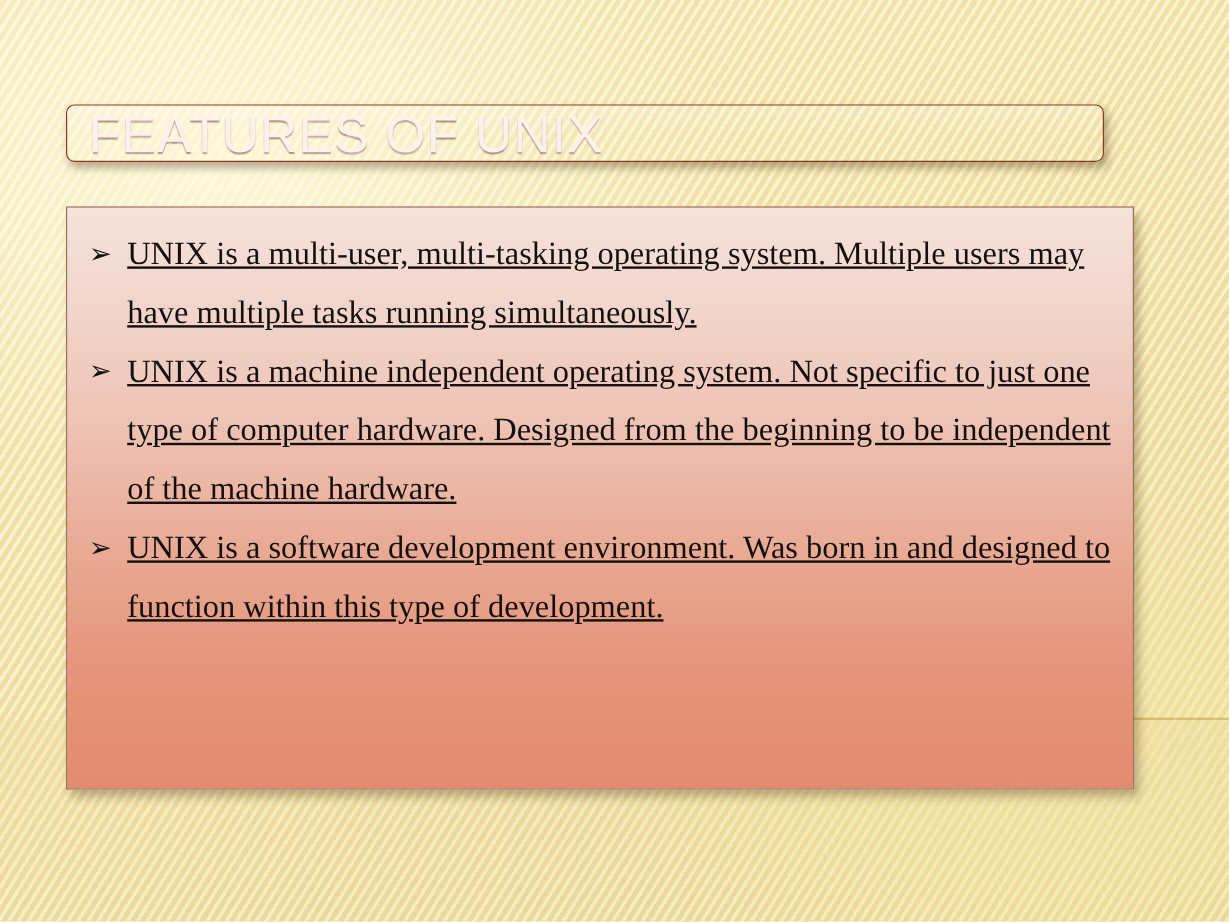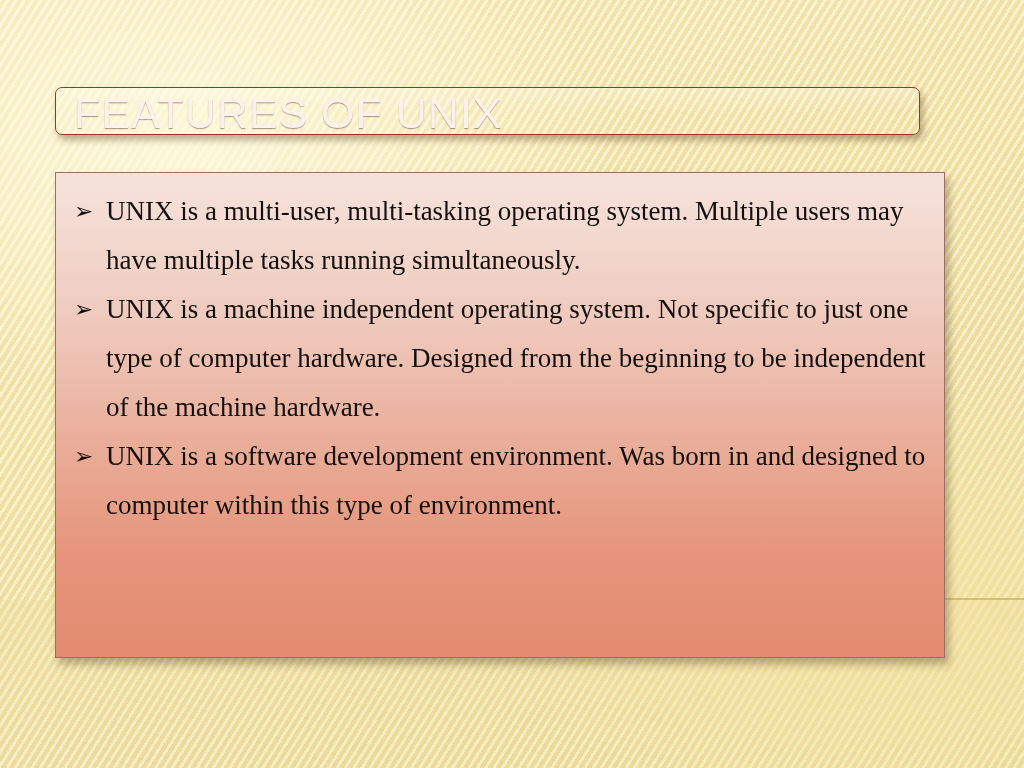--- a/index.html
+++ b/index.html
@@ -161,20 +161,21 @@
     position: absolute;
     left: 6px;
     top: 0;
     font-size: 23px;
     line-height: 49px;
     color: #14100e;
   }
 
   .bullet-text {
     display: block;
+    text-decoration: underline;
   }
 </style>
 </head>
 <body>
 
 <div id="slide">
 
   <div class="bg-band"></div>
   <div class="bg-rule"></div>
 
@@ -191,19 +192,19 @@
         <span class="bullet-text">UNIX is a multi-user, multi-tasking operating system. Multiple users may have multiple tasks running simultaneously.</span>
       </div>
 
       <div class="bullet-item">
         <span class="bullet-marker">➢</span>
         <span class="bullet-text">UNIX is a machine independent operating system. Not specific to just one type of computer hardware. Designed from the beginning to be independent of the machine hardware.</span>
       </div>
 
       <div class="bullet-item">
         <span class="bullet-marker">➢</span>
-        <span class="bullet-text">UNIX is a software development environment. Was born in and designed to computer within this type of environment.</span>
+        <span class="bullet-text">UNIX is a software development environment. Was born in and designed to function within this type of development.</span>
       </div>
 
     </div>
   </div>
 
 </div>
 
 </body></html>

